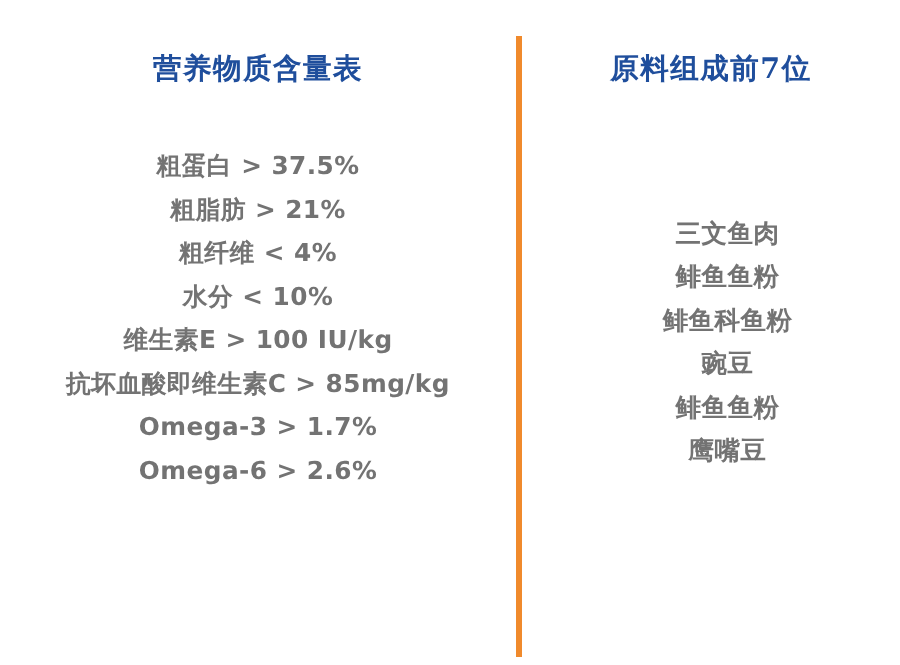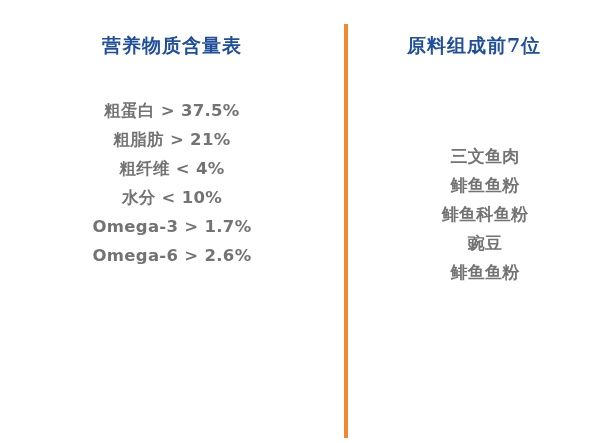--- a/index.html
+++ b/index.html
@@ -101,31 +101,34 @@
 
 <div class="poster">
 
   <div class="column col-left">
     <div class="panel-title">营养物质含量表</div>
     <ul class="list list-nutrients">
       <li>粗蛋白 &gt;  37.5%</li>
       <li>粗脂肪 &gt; 21%</li>
       <li>粗纤维  &lt; 4%</li>
       <li>水分 &lt;  10%</li>
+      <li>维生素E  &gt; 100 IU/kg</li>
+      <li>抗坏血酸即维生素C &gt; 85mg/kg</li>
       <li>Omega-3 &gt; 1.7%</li>
       <li>Omega-6 &gt; 2.6%</li>
     </ul>
   </div>
 
   <div class="divider"></div>
 
   <div class="column col-right">
     <div class="panel-title">原料组成前7位</div>
     <ul class="list list-ingredients">
       <li>三文鱼肉</li>
       <li>鲱鱼鱼粉</li>
       <li>鲱鱼科鱼粉</li>
       <li>豌豆</li>
       <li>鲱鱼鱼粉</li>
+      <li>鹰嘴豆</li>
     </ul>
   </div>
 
 </div>
 
 </body></html>

